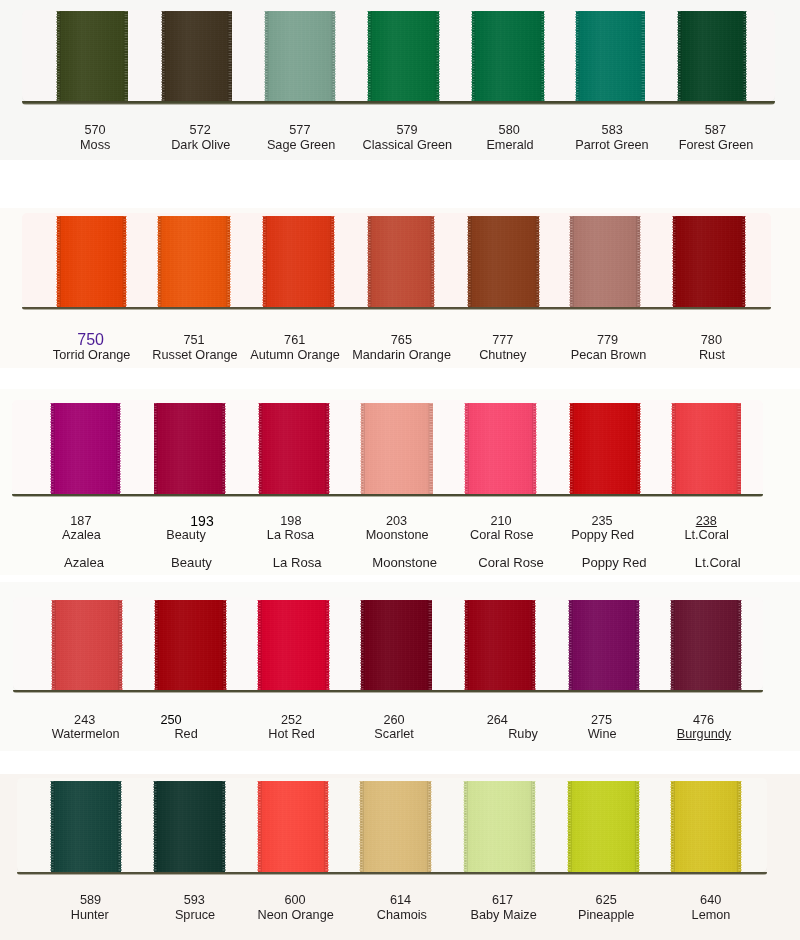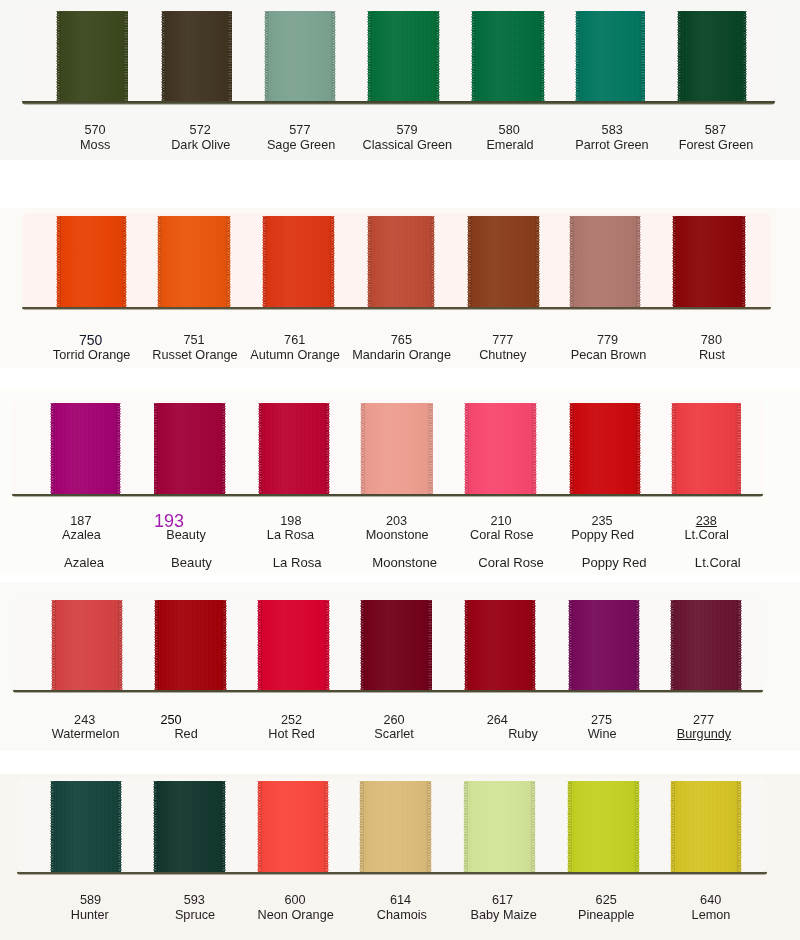--- a/index.html
+++ b/index.html
@@ -339,21 +339,21 @@
           <div class="teeth"></div>
         </div>
       <div class="selv r">
           <div class="teeth"></div>
         </div>
       <div class="rib l"></div>
       <div class="rib r"></div>
       <div class="sheen" style="background: linear-gradient(to right, rgba(0, 0, 0, 0.055) 0%, rgba(0, 0, 0, 0.01) 10%, rgba(255, 255, 255, 0.043) 36%, rgba(255, 255, 255, 0.02) 62%, rgba(0, 0, 0, 0.02) 88%, rgba(0, 0, 0, 0.05) 100%);"></div>
     </div>
   </div>
-  <div class="lab-code" style="left: 20.6px; top: 333.793px; font-size: 14px; line-height: 12.7px; color: #0f172a;">750</div>
+  <div class="lab-code" style="left: 20.6px; top: 333.793px; font-size: 16px; line-height: 12.7px; color: #4c1d95;">750</div>
   <div class="lab-name" style="left: 21.6px; top: 348.793px; font-size: 12.7px; line-height: 12.7px; color: rgb(35, 31, 32);">Torrid Orange</div>
   <div class="lab-code" style="left: 124px; top: 333.793px; font-size: 12.7px; line-height: 12.7px; color: rgb(35, 31, 32);">751</div>
   <div class="lab-name" style="left: 125px; top: 348.793px; font-size: 12.7px; line-height: 12.7px; color: rgb(35, 31, 32);">Russet Orange</div>
   <div class="lab-code" style="left: 224.7px; top: 333.793px; font-size: 12.7px; line-height: 12.7px; color: rgb(35, 31, 32);">761</div>
   <div class="lab-name" style="left: 225px; top: 348.793px; font-size: 12.7px; line-height: 12.7px; color: rgb(35, 31, 32);">Autumn Orange</div>
   <div class="lab-code" style="left: 331.4px; top: 333.793px; font-size: 12.7px; line-height: 12.7px; color: rgb(35, 31, 32);">765</div>
   <div class="lab-name" style="left: 331.6px; top: 348.793px; font-size: 12.7px; line-height: 12.7px; color: rgb(35, 31, 32);">Mandarin Orange</div>
   <div class="lab-code" style="left: 432.8px; top: 333.793px; font-size: 12.7px; line-height: 12.7px; color: rgb(35, 31, 32);">777</div>
   <div class="lab-name" style="left: 432.8px; top: 348.793px; font-size: 12.7px; line-height: 12.7px; color: rgb(35, 31, 32);">Chutney</div>
   <div class="lab-code" style="left: 537.6px; top: 333.793px; font-size: 12.7px; line-height: 12.7px; color: rgb(35, 31, 32);">779</div>
@@ -479,21 +479,21 @@
           <div class="teeth"></div>
         </div>
       <div class="rib l"></div>
       <div class="rib r"></div>
       <div class="sheen" style="background: linear-gradient(to right, rgba(0, 0, 0, 0.055) 0%, rgba(0, 0, 0, 0.01) 10%, rgba(255, 255, 255, 0.043) 36%, rgba(255, 255, 255, 0.02) 62%, rgba(0, 0, 0, 0.02) 88%, rgba(0, 0, 0, 0.05) 100%);"></div>
     </div>
   </div>
   <div class="lab-code" style="left: 10.9px; top: 514.793px; font-size: 12.7px; line-height: 12.7px; color: rgb(35, 31, 32);">187</div>
   <div class="lab-name" style="left: 11.5px; top: 528.793px; font-size: 12.7px; line-height: 12.7px; color: rgb(35, 31, 32);">Azalea</div>
   <div class="lab-name2" style="left: 14px; top: 556.303px; font-size: 13.1px; line-height: 13.1px; color: rgb(35, 31, 32);">Azalea</div>
-  <div class="lab-code" style="left: 99px; top: 514.793px; font-size: 18px; line-height: 12.7px; color: #a21caf;">193</div>
+  <div class="lab-code" style="left: 132px; top: 514.793px; font-size: 14px; line-height: 12.7px; color: #000000;">193</div>
   <div class="lab-name" style="left: 116px; top: 528.793px; font-size: 12.7px; line-height: 12.7px; color: rgb(35, 31, 32);">Beauty</div>
   <div class="lab-name2" style="left: 121.5px; top: 556.303px; font-size: 13.1px; line-height: 13.1px; color: rgb(35, 31, 32);">Beauty</div>
   <div class="lab-code" style="left: 220.9px; top: 514.793px; font-size: 12.7px; line-height: 12.7px; color: rgb(35, 31, 32);">198</div>
   <div class="lab-name" style="left: 220.5px; top: 528.793px; font-size: 12.7px; line-height: 12.7px; color: rgb(35, 31, 32);">La Rosa</div>
   <div class="lab-name2" style="left: 227.2px; top: 556.303px; font-size: 13.1px; line-height: 13.1px; color: rgb(35, 31, 32);">La Rosa</div>
   <div class="lab-code" style="left: 326.5px; top: 514.793px; font-size: 12.7px; line-height: 12.7px; color: rgb(35, 31, 32);">203</div>
   <div class="lab-name" style="left: 327.2px; top: 528.793px; font-size: 12.7px; line-height: 12.7px; color: rgb(35, 31, 32);">Moonstone</div>
   <div class="lab-name2" style="left: 334.7px; top: 556.303px; font-size: 13.1px; line-height: 13.1px; color: rgb(35, 31, 32);">Moonstone</div>
   <div class="lab-code" style="left: 431px; top: 514.793px; font-size: 12.7px; line-height: 12.7px; color: rgb(35, 31, 32);">210</div>
   <div class="lab-name" style="left: 431.8px; top: 528.793px; font-size: 12.7px; line-height: 12.7px; color: rgb(35, 31, 32);">Coral Rose</div>
@@ -632,21 +632,21 @@
   <div class="lab-code" style="left: 101px; top: 713.592px; font-size: 12.7px; line-height: 12.7px; color: #000000;">250</div>
   <div class="lab-name" style="left: 116.1px; top: 728.192px; font-size: 12.7px; line-height: 12.7px; color: rgb(35, 31, 32);">Red</div>
   <div class="lab-code" style="left: 221.6px; top: 713.592px; font-size: 12.7px; line-height: 12.7px; color: rgb(35, 31, 32);">252</div>
   <div class="lab-name" style="left: 221.6px; top: 728.192px; font-size: 12.7px; line-height: 12.7px; color: rgb(35, 31, 32);">Hot Red</div>
   <div class="lab-code" style="left: 324px; top: 713.592px; font-size: 12.7px; line-height: 12.7px; color: rgb(35, 31, 32);">260</div>
   <div class="lab-name" style="left: 324.1px; top: 728.192px; font-size: 12.7px; line-height: 12.7px; color: rgb(35, 31, 32);">Scarlet</div>
   <div class="lab-code" style="left: 427.3px; top: 713.592px; font-size: 12.7px; line-height: 12.7px; color: rgb(35, 31, 32);">264</div>
   <div class="lab-name" style="left: 453px; top: 728.192px; font-size: 12.7px; line-height: 12.7px; color: rgb(35, 31, 32);">Ruby</div>
   <div class="lab-code" style="left: 531.5px; top: 713.592px; font-size: 12.7px; line-height: 12.7px; color: rgb(35, 31, 32);">275</div>
   <div class="lab-name" style="left: 532.1px; top: 728.192px; font-size: 12.7px; line-height: 12.7px; color: rgb(35, 31, 32);">Wine</div>
-  <div class="lab-code" style="left: 633.6px; top: 713.592px; font-size: 12.7px; line-height: 12.7px; color: rgb(35, 31, 32);">277</div>
+  <div class="lab-code" style="left: 633.6px; top: 713.592px; font-size: 12.7px; line-height: 12.7px; color: rgb(35, 31, 32);">476</div>
   <div class="lab-name" style="left: 634px; top: 728.192px; font-size: 12.7px; line-height: 12.7px; color: rgb(35, 31, 32); text-decoration: underline;">Burgundy</div>
 
   <div class="band" style="top: 774px; height: 166px; background: rgb(248, 244, 240);"></div>
   <div class="card-shadow" style="left: 16.8px; top: 872.2px; width: 750.4px; height: 3.2px; background: linear-gradient(rgb(85, 83, 60) 0%, rgb(85, 83, 60) 55%, rgba(120, 118, 96, 0.55) 85%, rgba(170, 168, 150, 0.25) 100%);"></div>
   <div class="card" style="left: 16.8px; top: 777.5px; width: 750.4px; height: 94.7px; background: rgb(249, 247, 243);"></div>
   <div class="sw" style="left: 51px; top: 781px; width: 70px; height: 91.2px; background: rgb(20, 68, 59);">
     <div class="picot l" style="background: repeating-linear-gradient(rgb(20, 68, 59) 0px, rgb(20, 68, 59) 1.3px, rgba(0, 0, 0, 0) 1.5px, rgba(0, 0, 0, 0) 2.6px);"></div>
     <div class="picot r" style="background: repeating-linear-gradient(rgb(20, 68, 59) 0px, rgb(20, 68, 59) 1.3px, rgba(0, 0, 0, 0) 1.5px, rgba(0, 0, 0, 0) 2.6px);"></div>
     <div class="inner">
       <div class="weave"></div>

